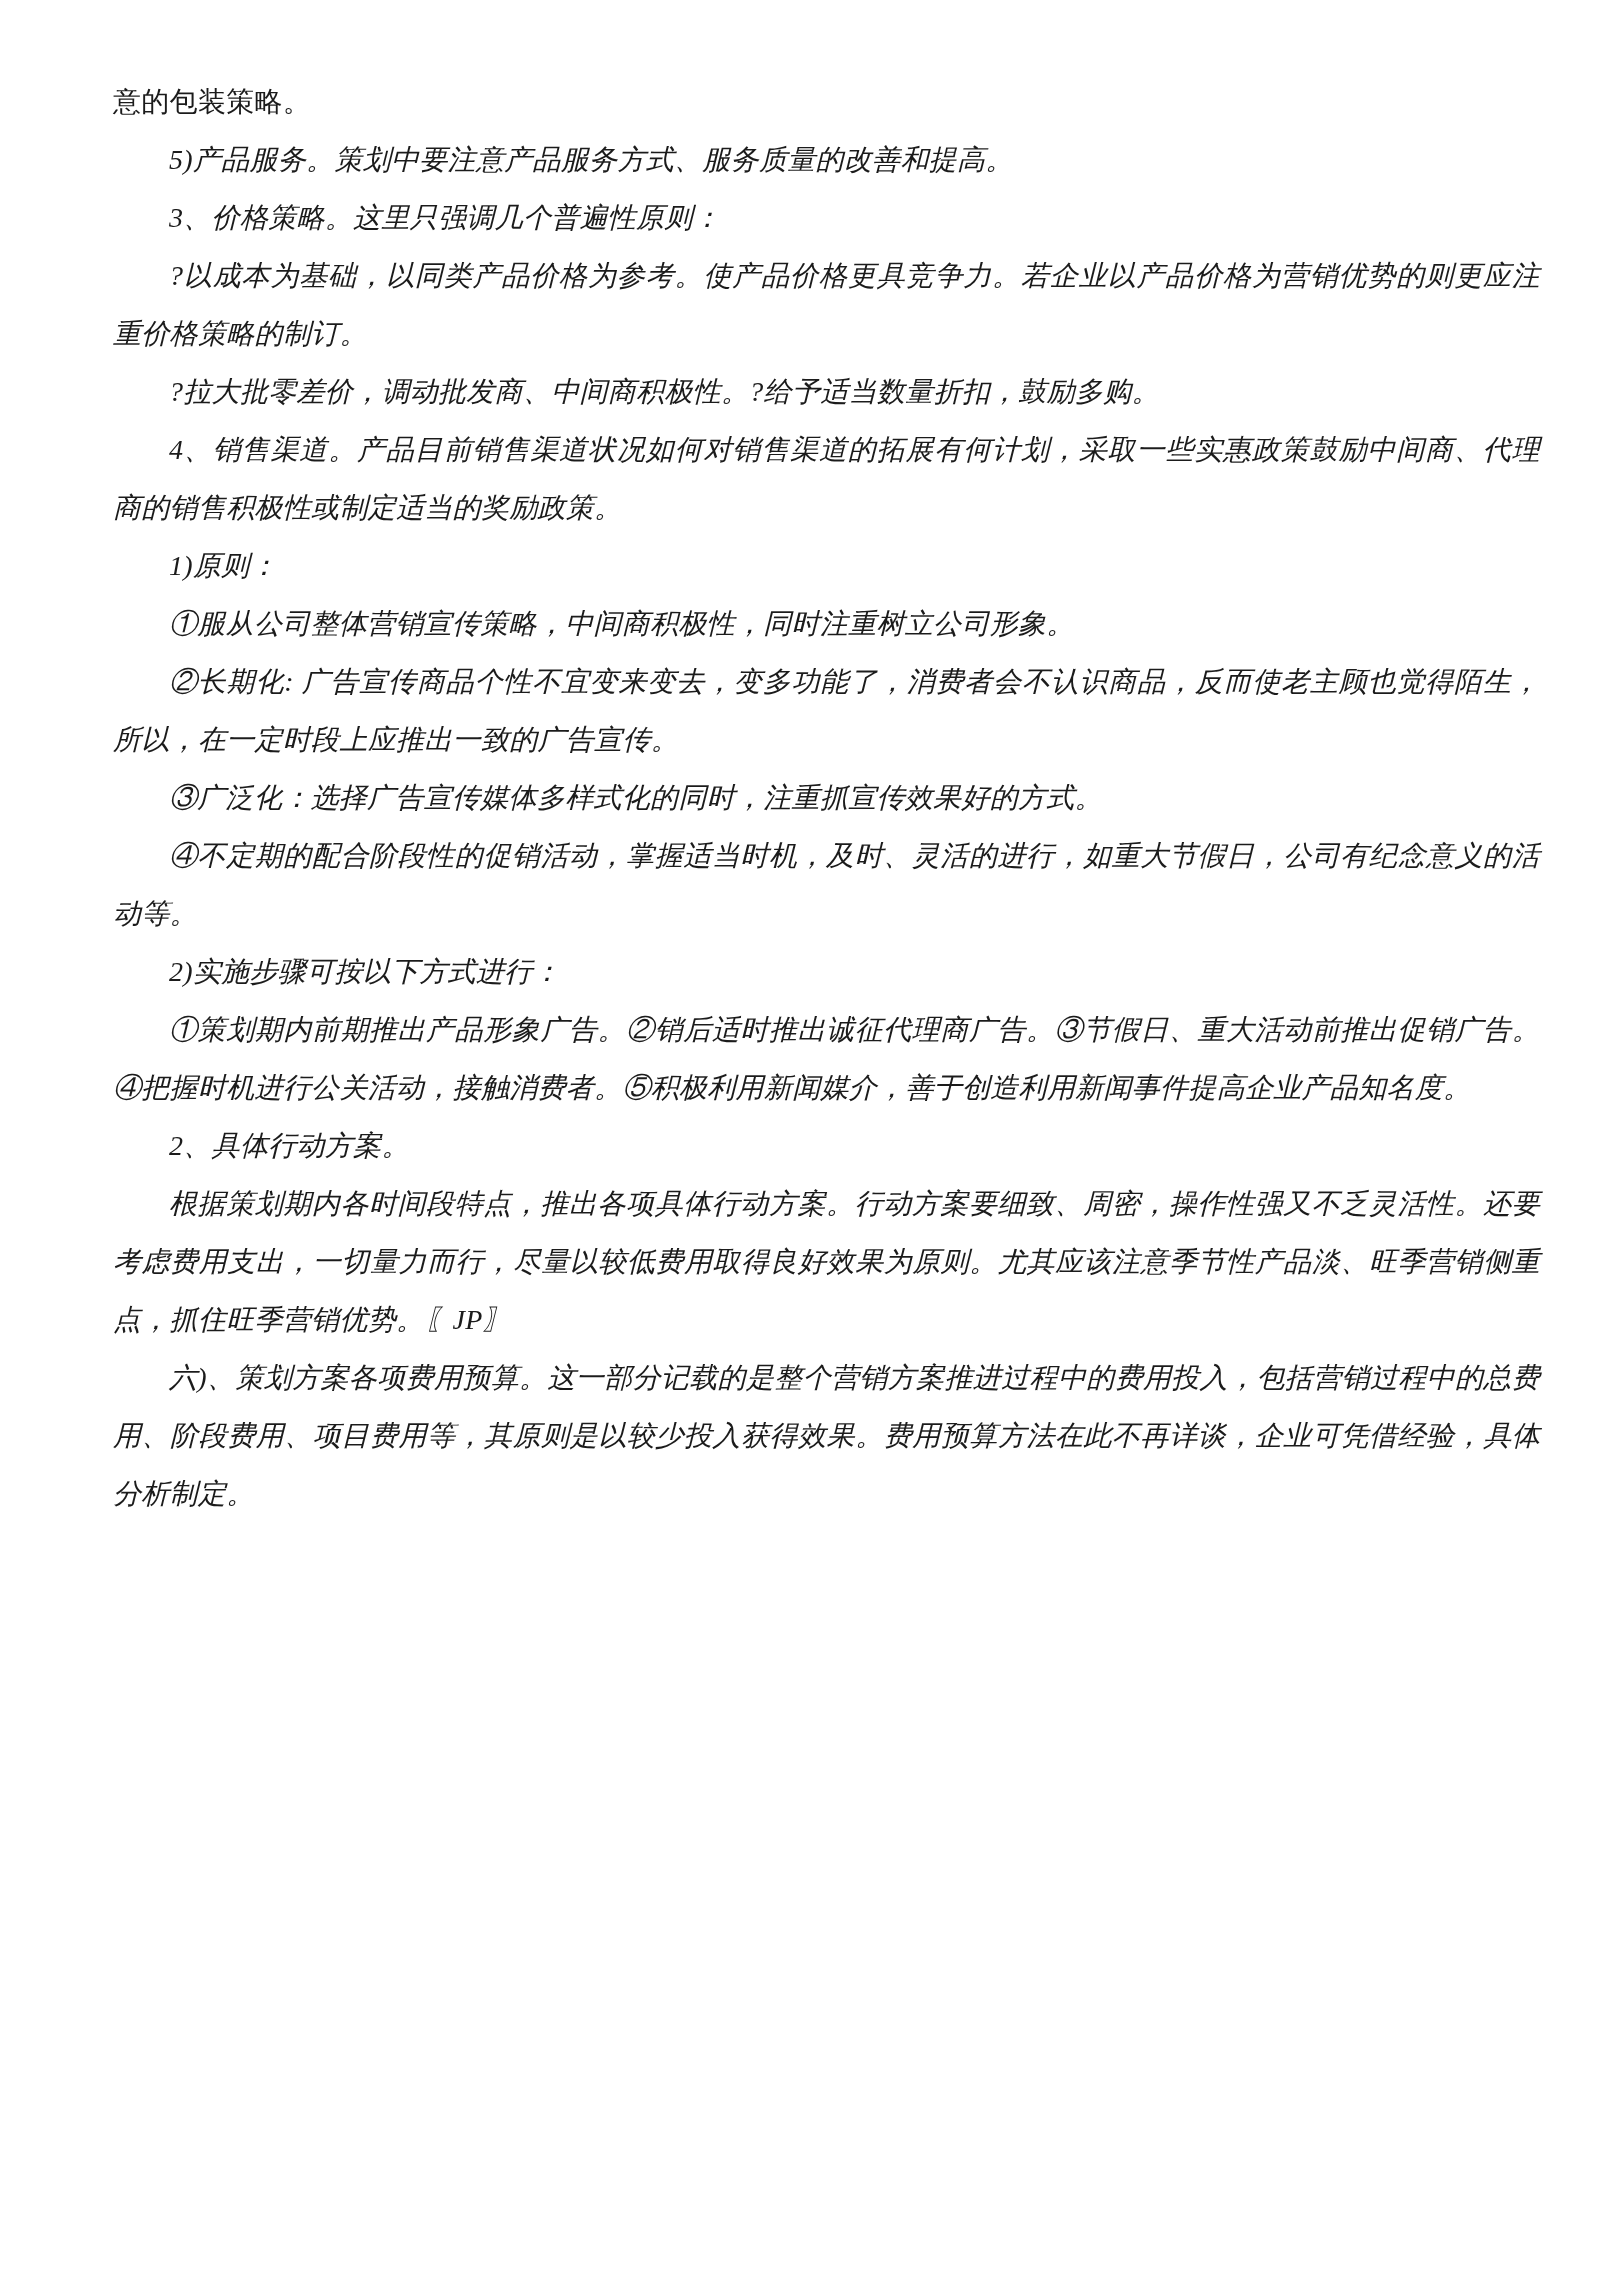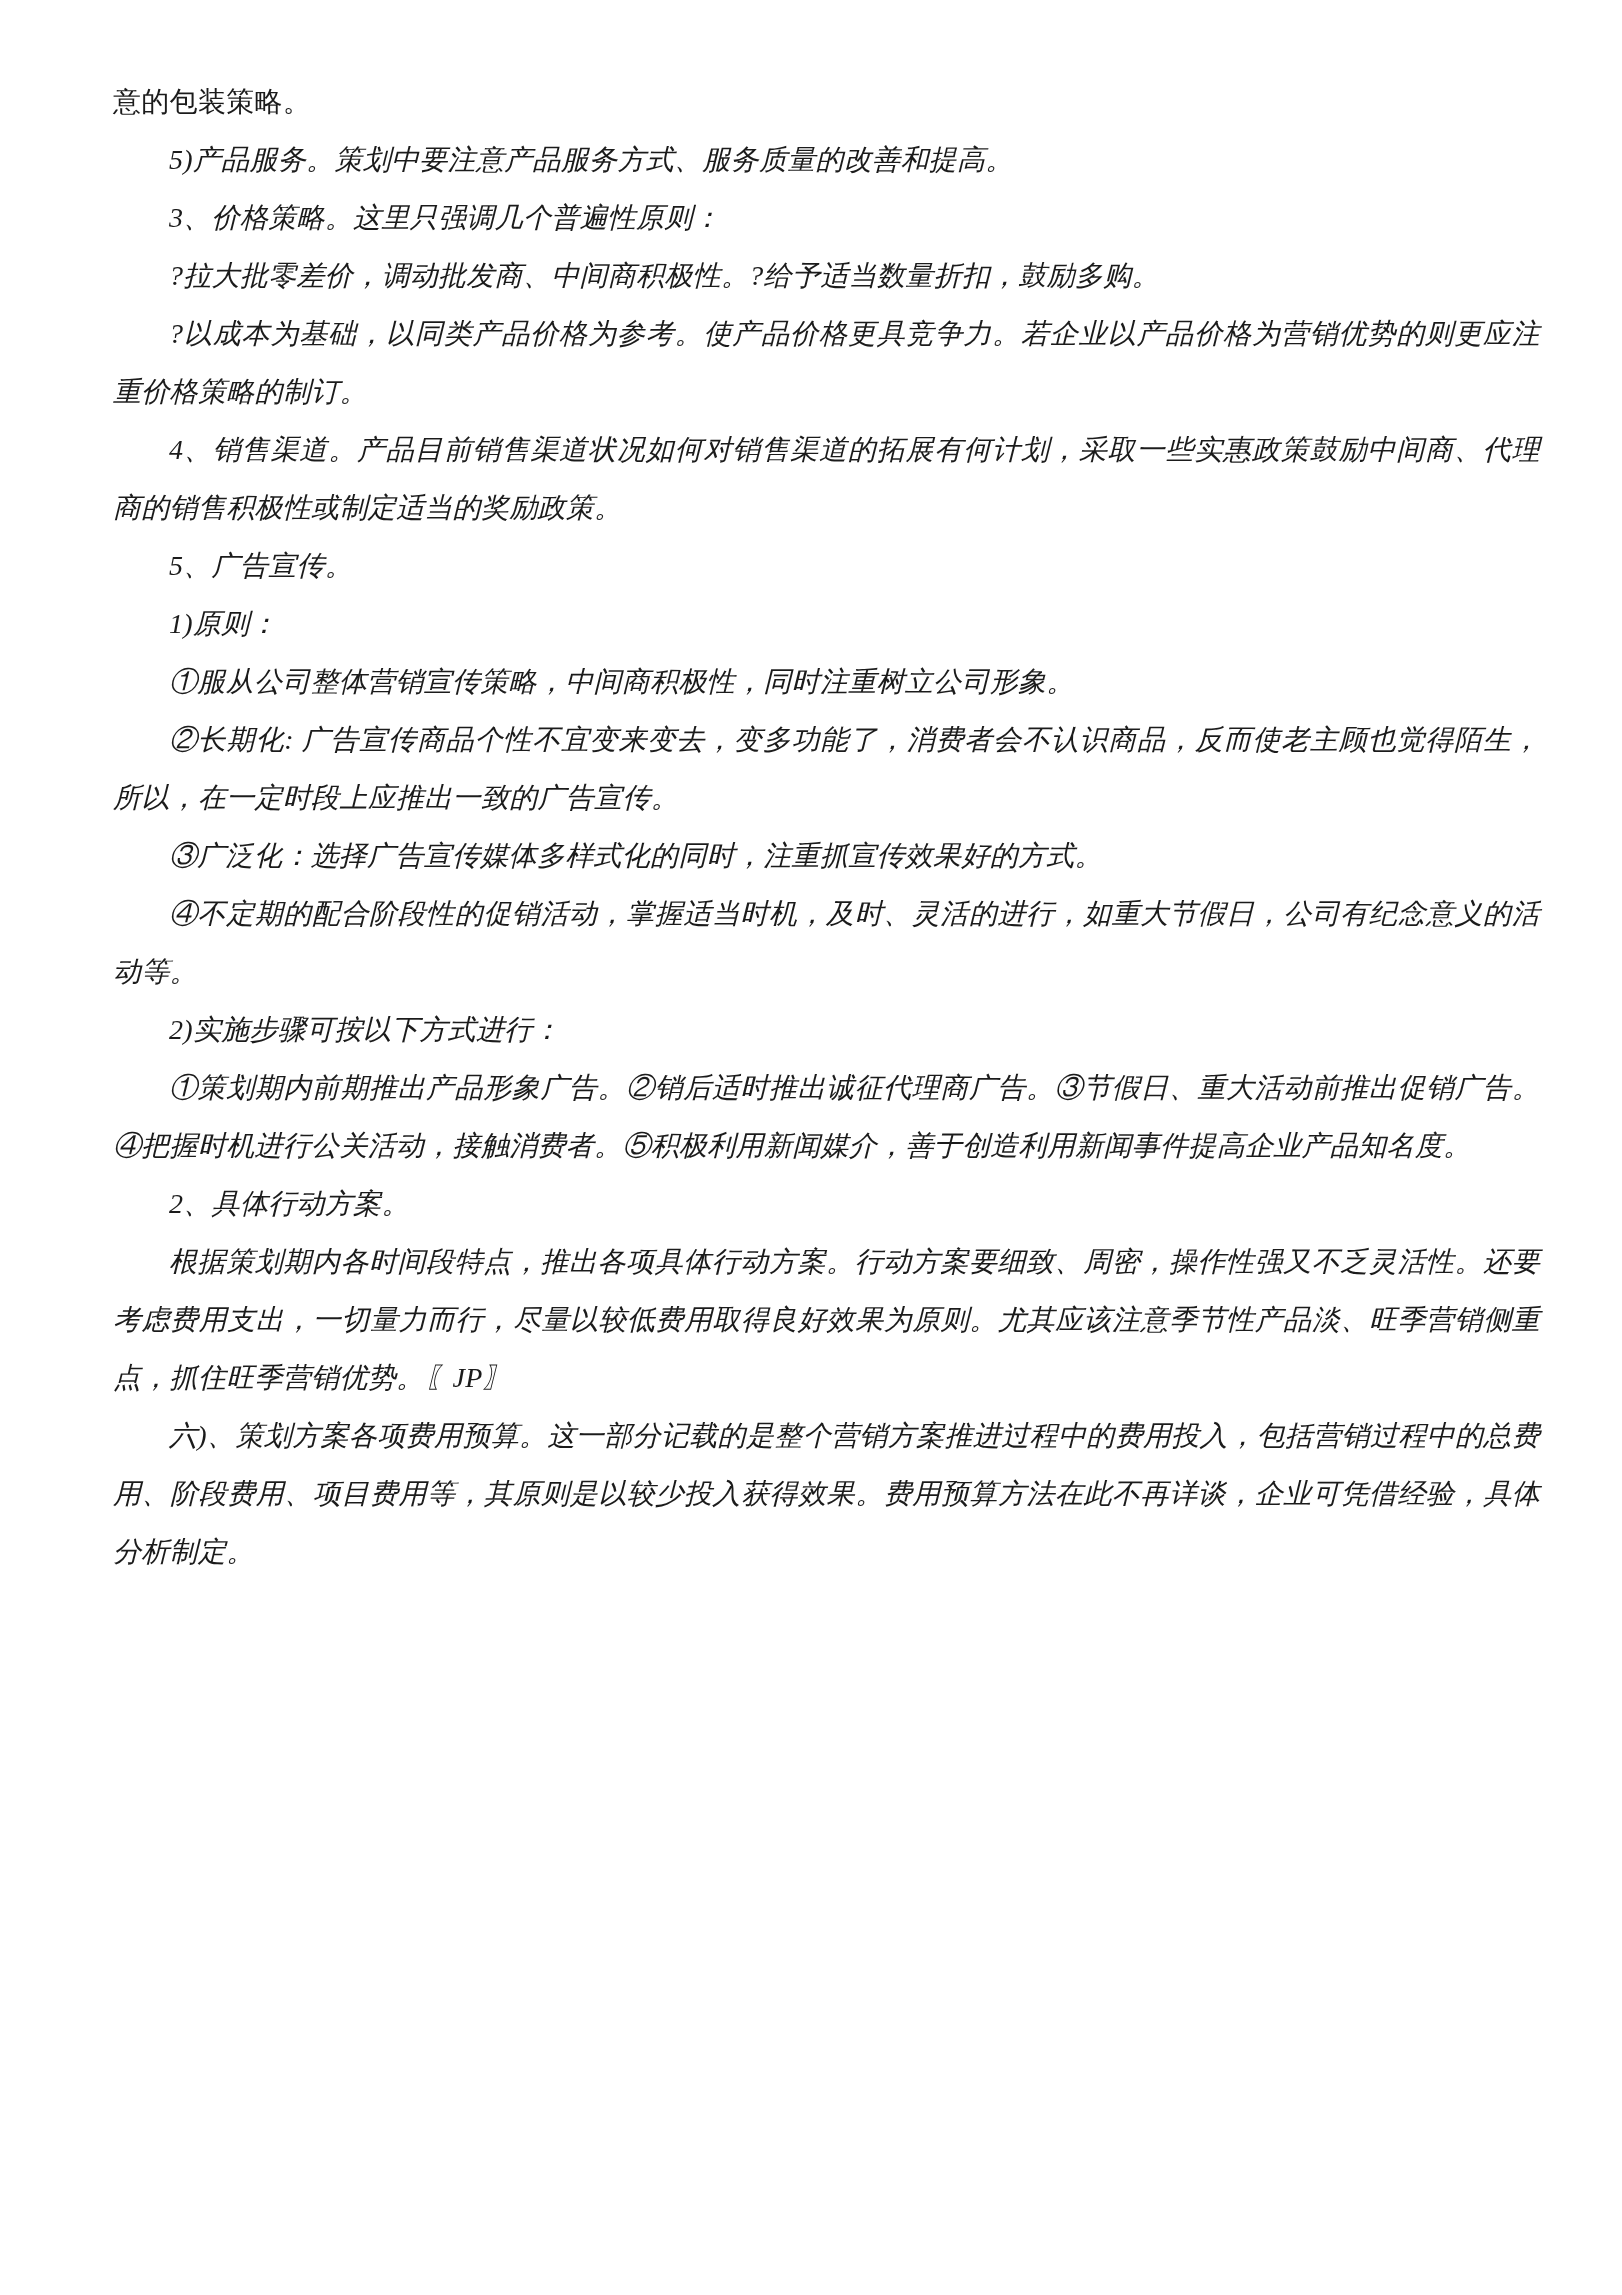--- a/index.html
+++ b/index.html
@@ -35,24 +35,23 @@
   }
 </style>
 </head>
 <body>
 
 <div class="page">
   <div class="doc">
       <p>意的包装策略。</p>
       <p class="indent">5)产品服务。策划中要注意产品服务方式、服务质量的改善和提高。</p>
       <p class="indent">3、价格策略。这里只强调几个普遍性原则：</p>
+      <p class="indent">?以成本为基础，以同类产品价格为参考。使产品价格更具竞争力。若企业以产品价格为营销优势的则更应注重价格策略的制订。</p>
       <p class="indent">?拉大批零差价，调动批发商、中间商积极性。?给予适当数量折扣，鼓励多购。</p>
-      <p class="indent">?以成本为基础，以同类产品价格为参考。使产品价格更具竞争力。若企业以产品价格为营销优势的则更应注重价格策略的制订。</p>
       <p class="indent">4、销售渠道。产品目前销售渠道状况如何对销售渠道的拓展有何计划，采取一些实惠政策鼓励中间商、代理商的销售积极性或制定适当的奖励政策。</p>
-      <p class="indent">5、广告宣传。</p>
       <p class="indent">1)原则：</p>
       <p class="indent">①服从公司整体营销宣传策略，中间商积极性，同时注重树立公司形象。</p>
       <p class="indent">②长期化: 广告宣传商品个性不宜变来变去，变多功能了，消费者会不认识商品，反而使老主顾也觉得陌生，所以，在一定时段上应推出一致的广告宣传。</p>
       <p class="indent">③广泛化：选择广告宣传媒体多样式化的同时，注重抓宣传效果好的方式。</p>
       <p class="indent">④不定期的配合阶段性的促销活动，掌握适当时机，及时、灵活的进行，如重大节假日，公司有纪念意义的活动等。</p>
       <p class="indent">2)实施步骤可按以下方式进行：</p>
       <p class="indent">①策划期内前期推出产品形象广告。②销后适时推出诚征代理商广告。③节假日、重大活动前推出促销广告。④把握时机进行公关活动，接触消费者。⑤积极利用新闻媒介，善于创造利用新闻事件提高企业产品知名度。</p>
       <p class="indent">2、具体行动方案。</p>
       <p class="indent">根据策划期内各时间段特点，推出各项具体行动方案。行动方案要细致、周密，操作性强又不乏灵活性。还要考虑费用支出，一切量力而行，尽量以较低费用取得良好效果为原则。尤其应该注意季节性产品淡、旺季营销侧重点，抓住旺季营销优势。〖JP〗</p>
       <p class="indent">六)、策划方案各项费用预算。这一部分记载的是整个营销方案推进过程中的费用投入，包括营销过程中的总费用、阶段费用、项目费用等，其原则是以较少投入获得效果。费用预算方法在此不再详谈，企业可凭借经验，具体分析制定。</p>

